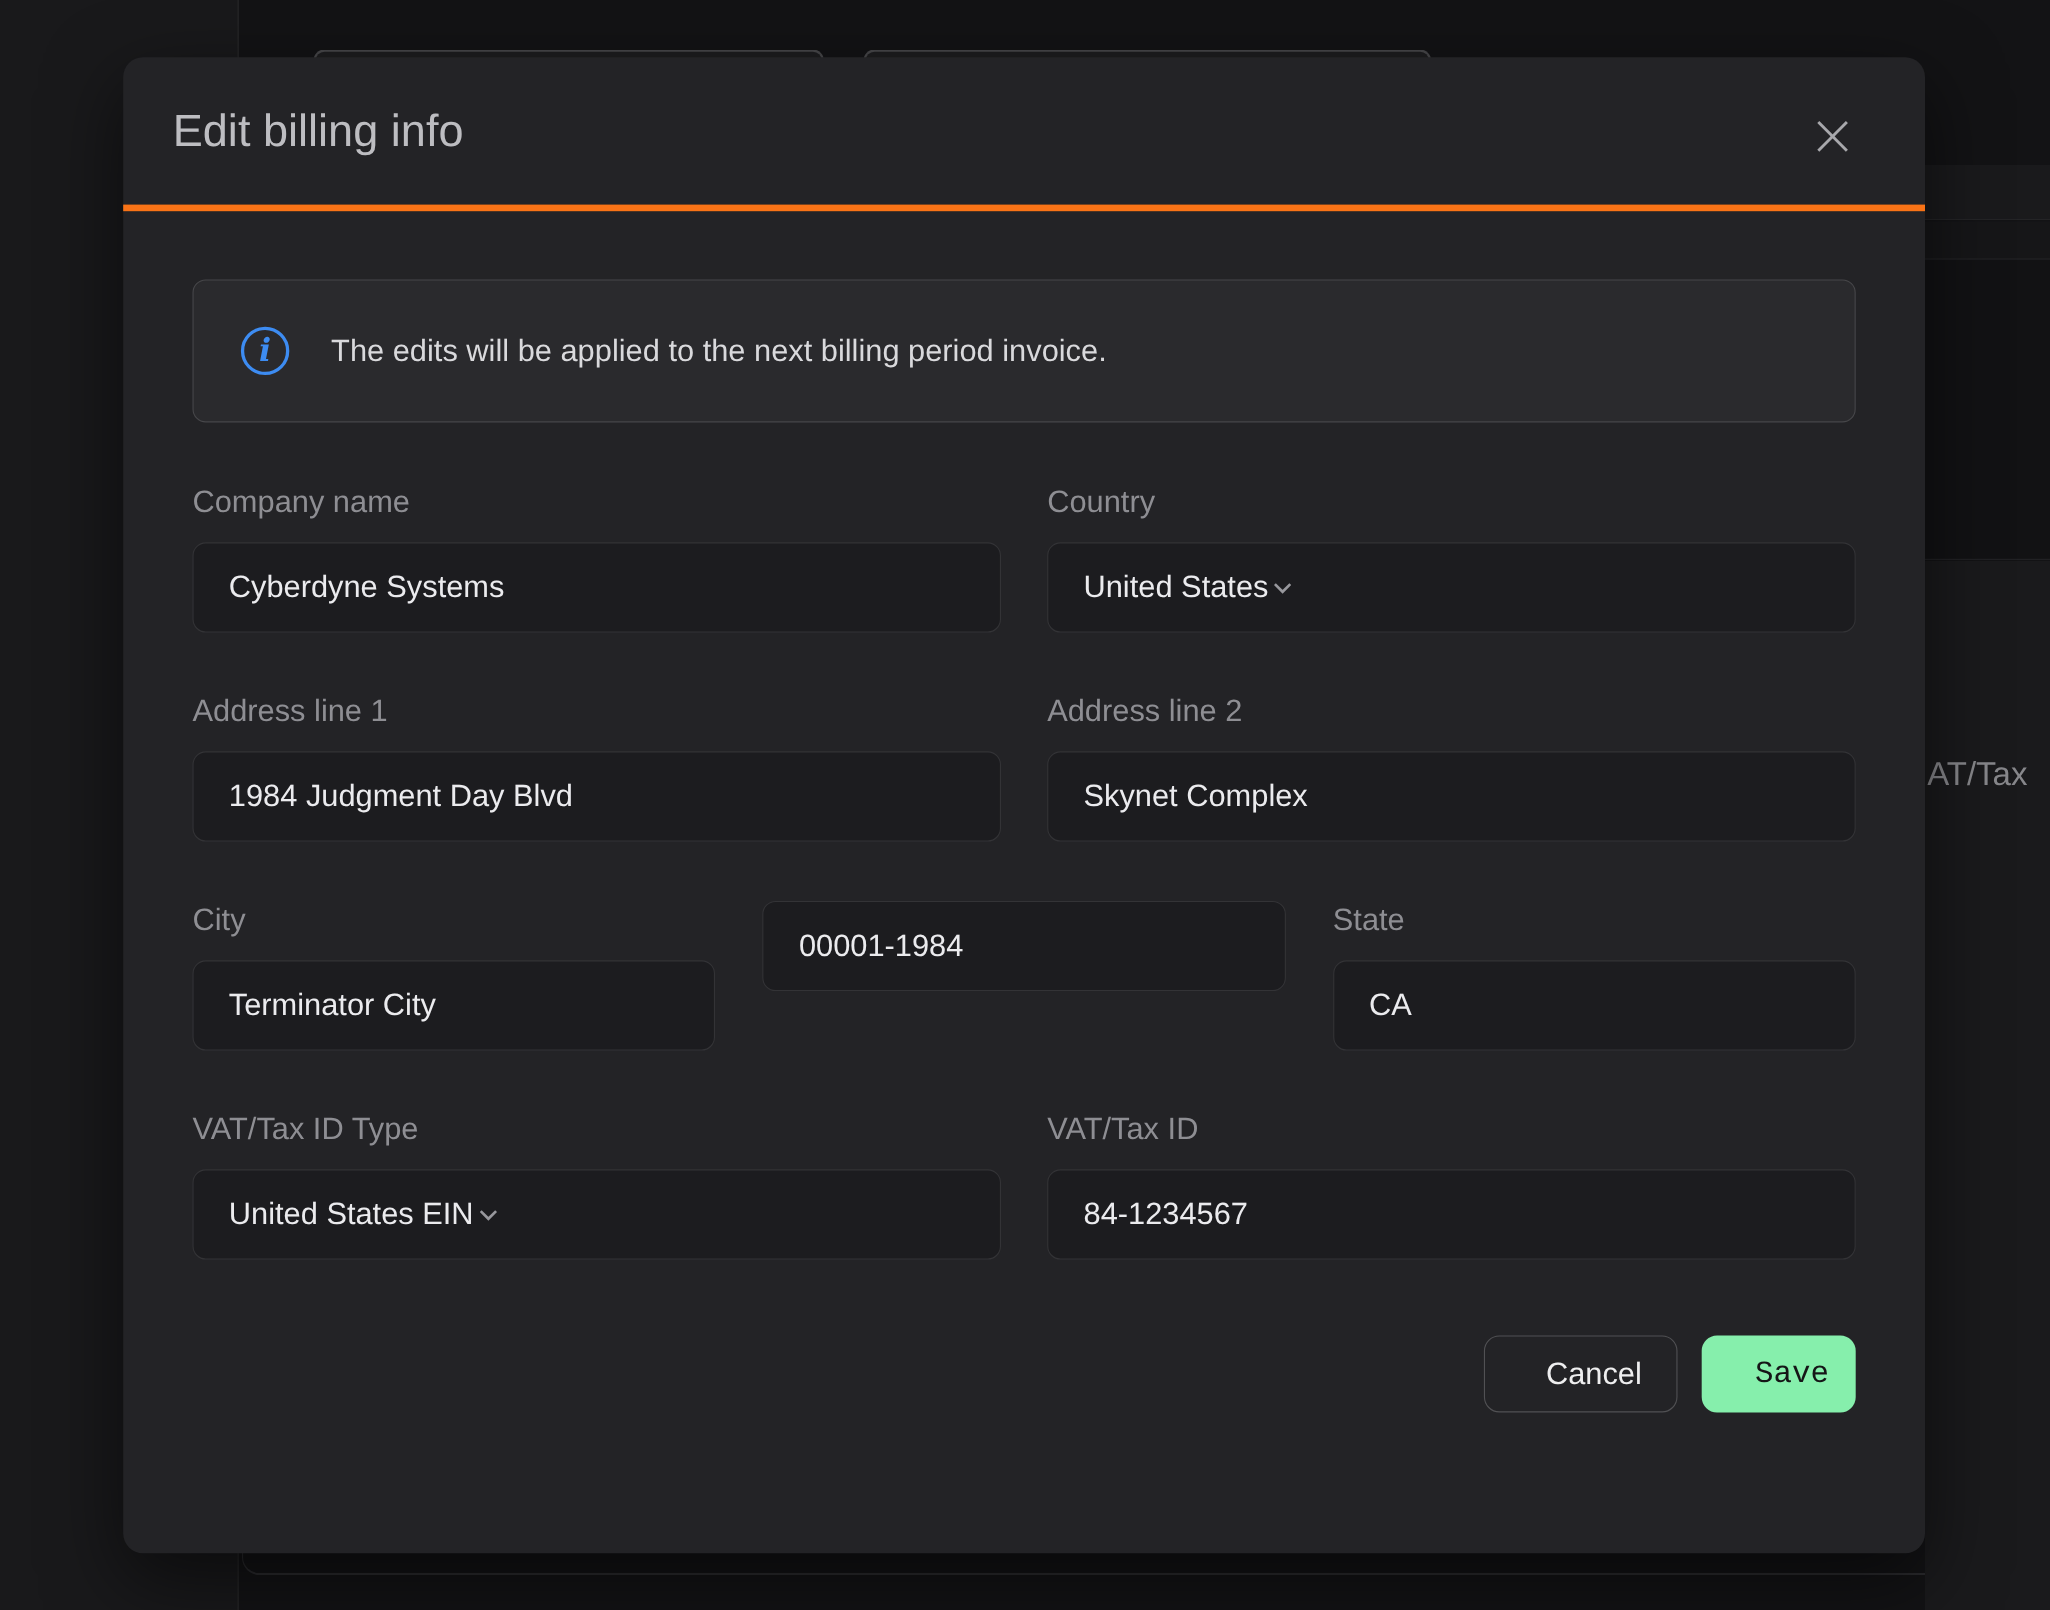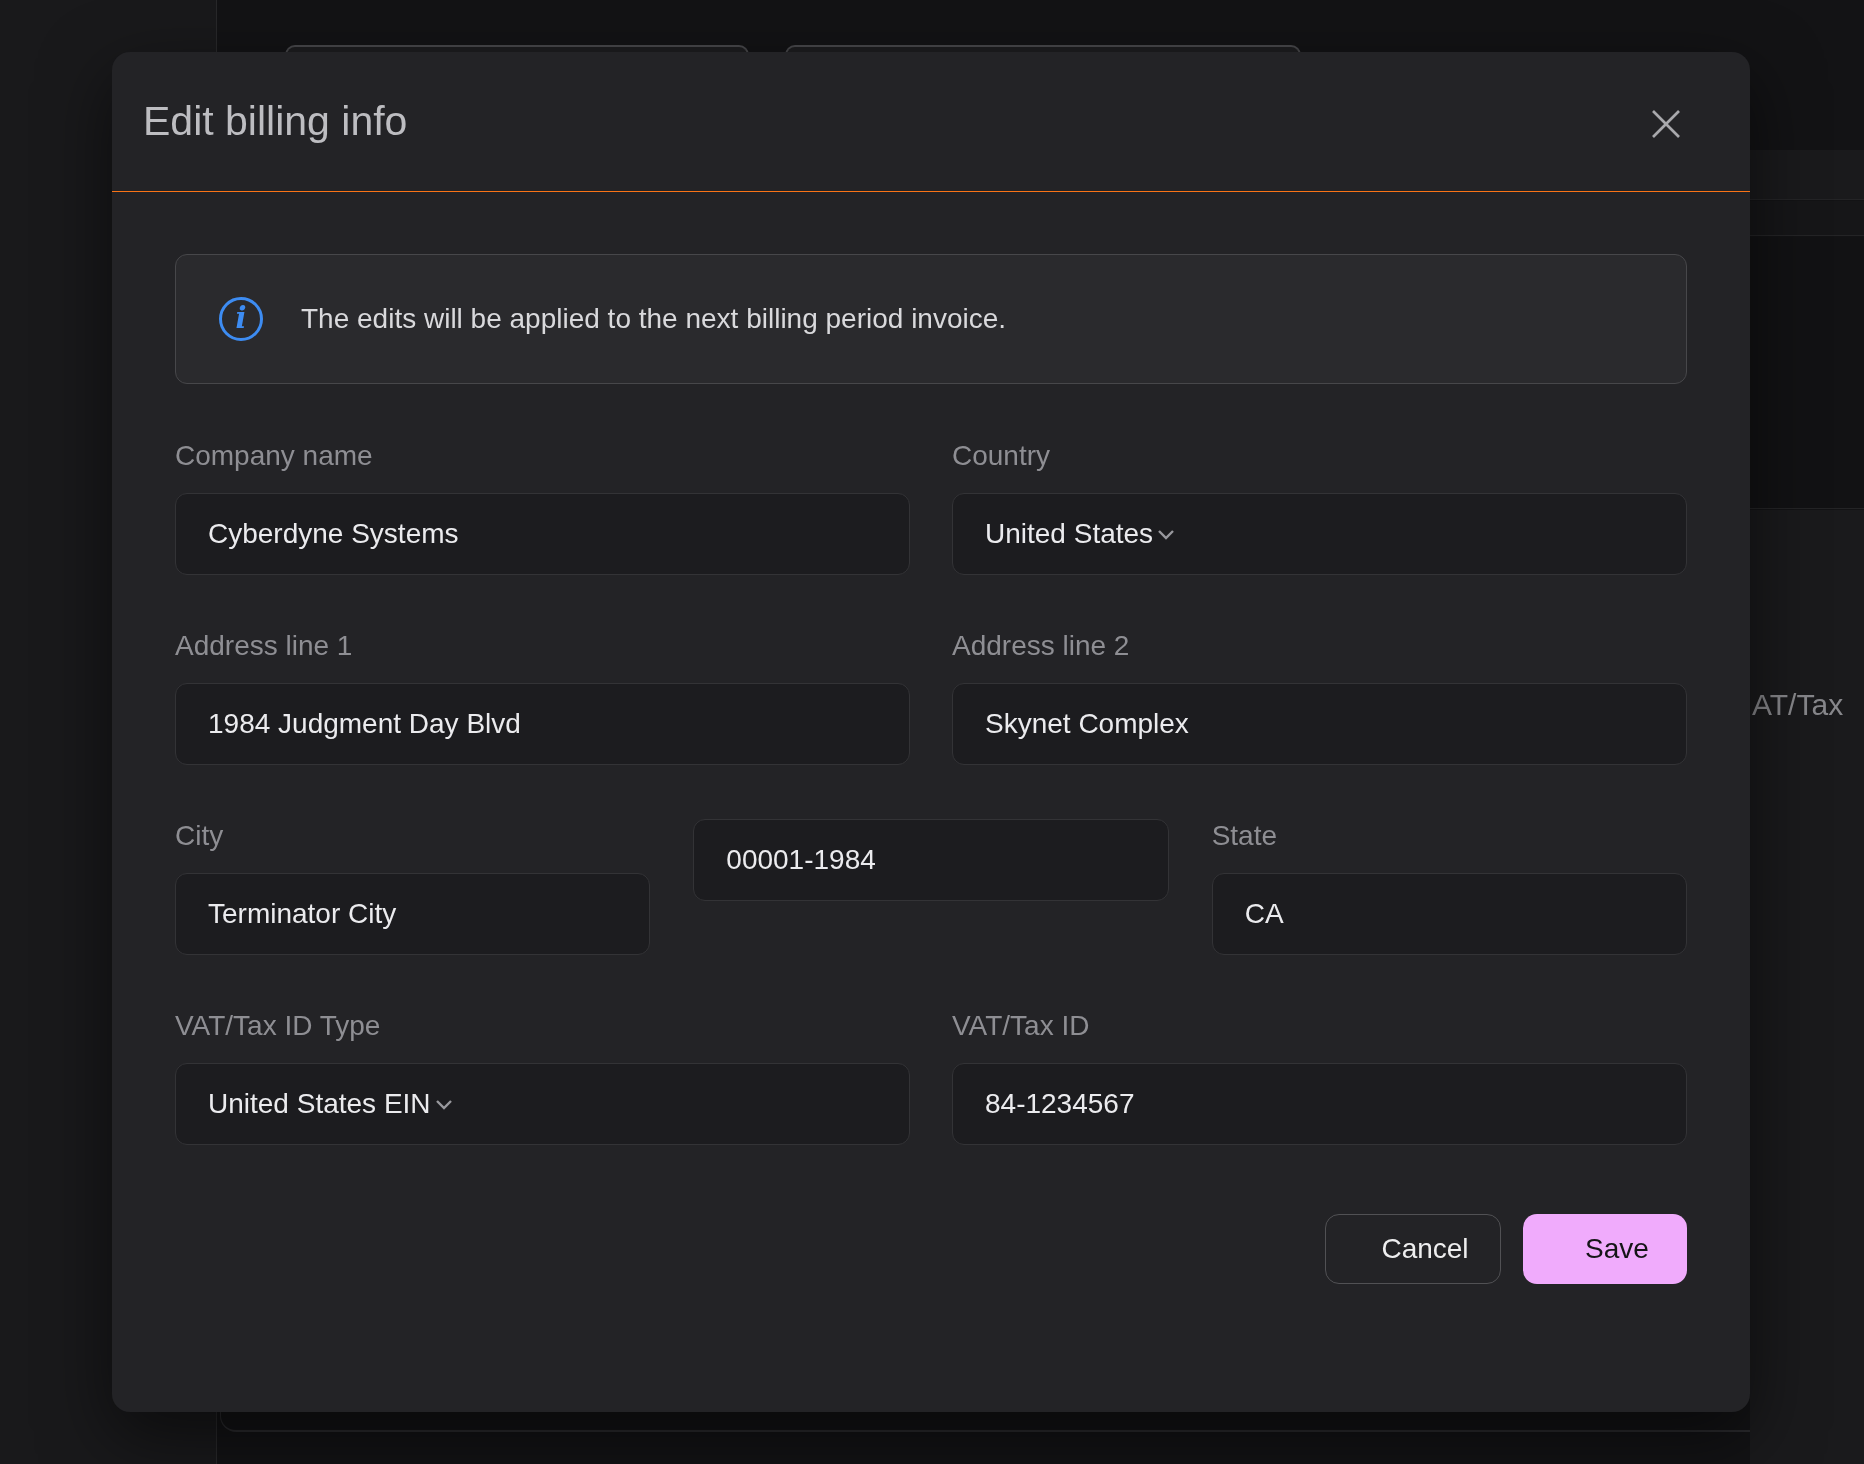--- a/index.html
+++ b/index.html
@@ -39,23 +39,23 @@
     color: #87878b; font-size: 30px; white-space: nowrap; overflow: hidden;
   }
 
   
   .modal {
     position: absolute; left: 112px; top: 52px; width: 1638px; height: 1360px;
     background: #232326; border-radius: 18px;
     box-shadow: 0 24px 70px rgba(0,0,0,.55);
   }
   .modal-header {
-    position: relative; height: 140px; padding: 0 31px;
+    position: relative; height: 140px; padding: 0 45px;
     display: flex; align-items: center;
-    border-bottom: 1px solid #f97316;
+    border-bottom: 6px solid #f97316;
   }
   .modal-title { font-size: 41px; color: #bdbdc1; font-weight: 400; }
   .close-btn {
     position: absolute; right: 58px; top: 46px; width: 52px; height: 52px;
     background: transparent; border: none; cursor: pointer;
     display: flex; align-items: center; justify-content: center;
   }
   .close-btn svg { width: 34px; height: 34px; stroke: #a8a8ac; stroke-width: 2.6; }
 
   .modal-body { padding: 0 63px; }
@@ -99,21 +99,21 @@
   }
   .btn {
     height: 70px; border-radius: 14px; font-size: 28px;
     font-family: "Liberation Sans", sans-serif; cursor: pointer;
     display: flex; align-items: center; justify-content: center; padding-left: 24px;
   }
   .btn-cancel {
     width: 176px; background: transparent; border: 1px solid #515154; color: #eeeeef;
   }
   .btn-save {
-    width: 164px; background: #f0abfc; border: none; color: #151517;
+    width: 140px; background: #86efac; border: none; color: #151517; font-family: Liberation Mono, monospace;
   }
 </style>
 </head>
 <body>
 
 <div class="bg-sidebar"></div>
 <div class="bg-card-top one"></div>
 <div class="bg-card-top two"></div>
 <div class="bg-card-bottom"></div>
 <div class="right-strip">

